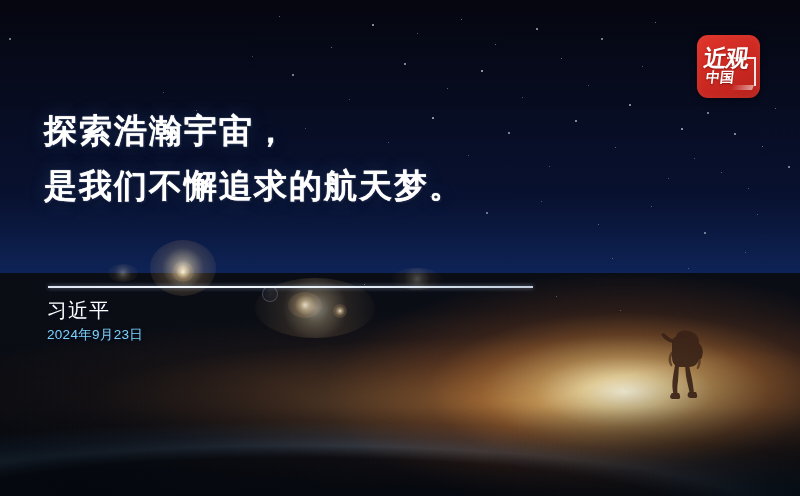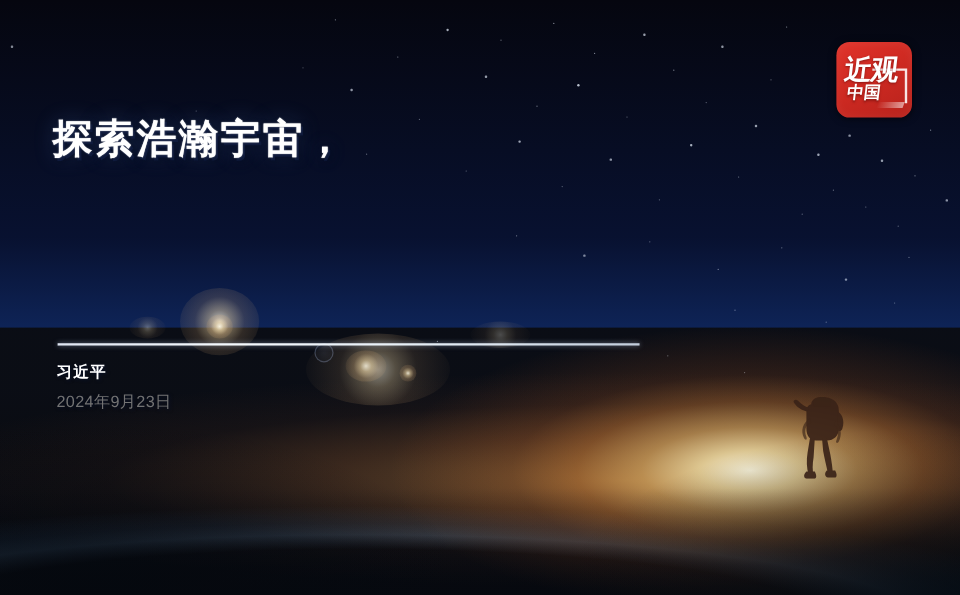--- a/index.html
+++ b/index.html
@@ -134,22 +134,23 @@
   }
   .flare-ring {
     border: 1px solid rgba(180,200,240,0.35);
     background: radial-gradient(circle, rgba(150,180,230,0.10) 0%, rgba(120,150,210,0.04) 70%, rgba(0,0,0,0) 100%);
   }
 
   
   .headline {
     position: absolute;
     left: 44px;
-    top: 88px;
+    top: 104px;
     width: 600px;
+    font-family: Liberation Serif, serif;
   }
   .headline-line {
     font-size: 33px;
     line-height: 55px;
     font-weight: 700;
     color: #ffffff;
     letter-spacing: 2px;
     white-space: nowrap;
     text-shadow:
       0 0 1px rgba(255,255,255,0.9),
@@ -174,41 +175,41 @@
   }
 
   
   .attribution {
     position: absolute;
     left: 47px;
     top: 297px;
     width: 620px;
   }
   .attr-name {
-    font-size: 13px;
-    font-weight: 700;
+    font-size: 20px;
+    font-weight: 400;
     color: #ffffff;
     letter-spacing: 1px;
     line-height: 26px;
     text-shadow: 1px 1px 3px rgba(8,18,46,0.8);
   }
   .attr-caption {
     margin-top: 3px;
     font-size: 13px;
     font-weight: 400;
     color: #f2f6ff;
     letter-spacing: 0.2px;
     line-height: 19px;
     white-space: nowrap;
     text-shadow: 1px 1px 3px rgba(8,18,46,0.75);
   }
   .attr-date {
     margin-top: 2px;
     font-size: 13.5px;
-    color: #737373;
+    color: #7dd3fc;
     letter-spacing: 0.3px;
     line-height: 19px;
     text-shadow: 1px 1px 3px rgba(8,18,46,0.75);
   }
 
   
   .logo {
     position: absolute;
     left: 697px;
     top: 35px;
@@ -348,20 +349,21 @@
     <div class="flare flare-warm" style="left:255px; top:278px; width:120px; height:60px; opacity:.55"></div>
     <div class="flare flare-warm" style="left:288px; top:292px; width:34px;  height:26px; opacity:.85"></div>
     <div class="flare flare-ring" style="left:262px; top:286px; width:14px;  height:14px; opacity:.75"></div>
     <div class="flare flare-warm" style="left:333px; top:304px; width:14px;  height:14px; opacity:.90"></div>
     <div class="flare flare-warm" style="left:108px; top:264px; width:30px;  height:18px; opacity:.35"></div>
     <div class="flare flare-warm" style="left:392px; top:268px; width:50px;  height:22px; opacity:.28"></div>
   </div>
 
   <div class="headline">
     <div class="headline-line">探索浩瀚宇宙，</div>
+    <div class="headline-line">是我们不懈追求的航天梦。</div>
   </div>
 
   <div class="divider"></div>
 
   <div class="attribution">
     <div class="attr-name">习近平</div>
     <div class="attr-date">2024年9月23日</div>
   </div>
 
   <svg class="astronaut" viewBox="0 0 56 72" xmlns="http://www.w3.org/2000/svg">

